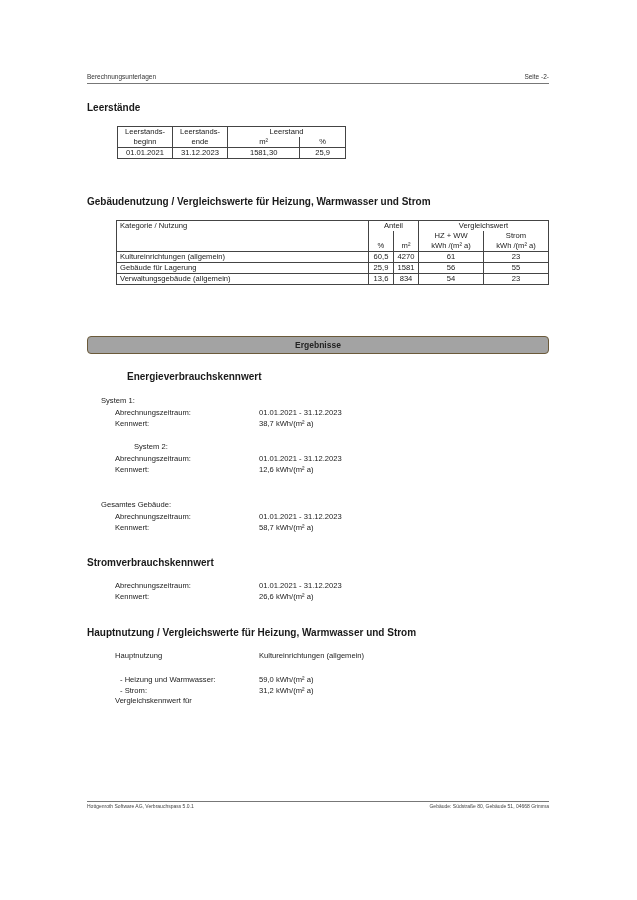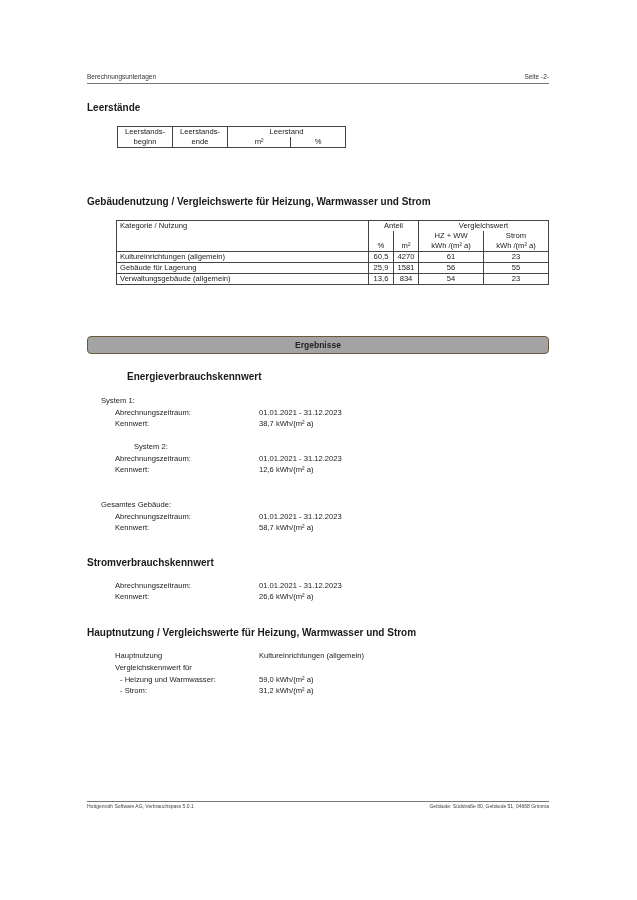--- a/index.html
+++ b/index.html
@@ -36,20 +36,26 @@
       <tr>
     <td class="c noline-b" style="width:48px">Leerstands-</td>
     <td class="c noline-b" style="width:48px">Leerstands-</td>
     <td class="c noline-b" colspan="2">Leerstand</td>
   </tr>
   <tr>
     <td class="c noline-t">beginn</td>
     <td class="c noline-t">ende</td>
     <td class="c" style="border-top:none">m²</td>
     <td class="c" style="border-top:none">%</td>
+  </tr>
+  <tr>
+    <td class="c">01.01.2021</td>
+    <td class="c">31.12.2023</td>
+    <td class="c">1581,30</td>
+    <td class="c">25,9</td>
   </tr>
 </tbody>
   </table>
 
 <div class="abs h2" style="left:87px;top:196px;">Gebäudenutzung / Vergleichswerte für Heizung, Warmwasser und Strom</div>
 <table class="grid" style="left:116px;top:220px;width:433px;">
   <tbody>
       <tr>
     <td class="l noline-b" rowspan="3" style="width:245px;vertical-align:top">Kategorie / Nutzung</td>
     <td class="c noline-b" colspan="2">Anteil</td>
@@ -115,21 +121,21 @@
 
 <div class="abs h2" style="left:87px;top:557px;">Stromverbrauchskennwert</div>
 <div class="abs lbl" style="left:115px;top:581px;">Abrechnungszeitraum:</div>
 <div class="abs lbl" style="left:259px;top:581px;">01.01.2021 - 31.12.2023</div>
 <div class="abs lbl" style="left:115px;top:592px;">Kennwert:</div>
 <div class="abs lbl" style="left:259px;top:592px;">26,6 kWh/(m² a)</div>
 
 <div class="abs h2" style="left:87px;top:627px;">Hauptnutzung / Vergleichswerte für Heizung, Warmwasser und Strom</div>
 <div class="abs lbl" style="left:115px;top:651px;">Hauptnutzung</div>
 <div class="abs lbl" style="left:259px;top:651px;">Kultureinrichtungen (allgemein)</div>
-<div class="abs lbl" style="left:115px;top:663px;">Vergleichskennwert für</div>
+<div class="abs lbl" style="left:115px;top:696px;">Vergleichskennwert für</div>
 <div class="abs lbl" style="left:120px;top:675px;">- Heizung und Warmwasser:</div>
 <div class="abs lbl" style="left:259px;top:675px;">59,0 kWh/(m² a)</div>
 <div class="abs lbl" style="left:120px;top:686px;">- Strom:</div>
 <div class="abs lbl" style="left:259px;top:686px;">31,2 kWh/(m² a)</div>
 
 <div class="abs ftr-line"></div>
 <div class="abs ftr" style="left:87px;">Hottgenroth Software AG, Verbrauchspass 5.0.1</div>
 <div class="abs ftr" style="right:88px;">Gebäude: Südstraße 80,  Gebäude 51, 04668 Grimma</div>
 
 </body></html>

